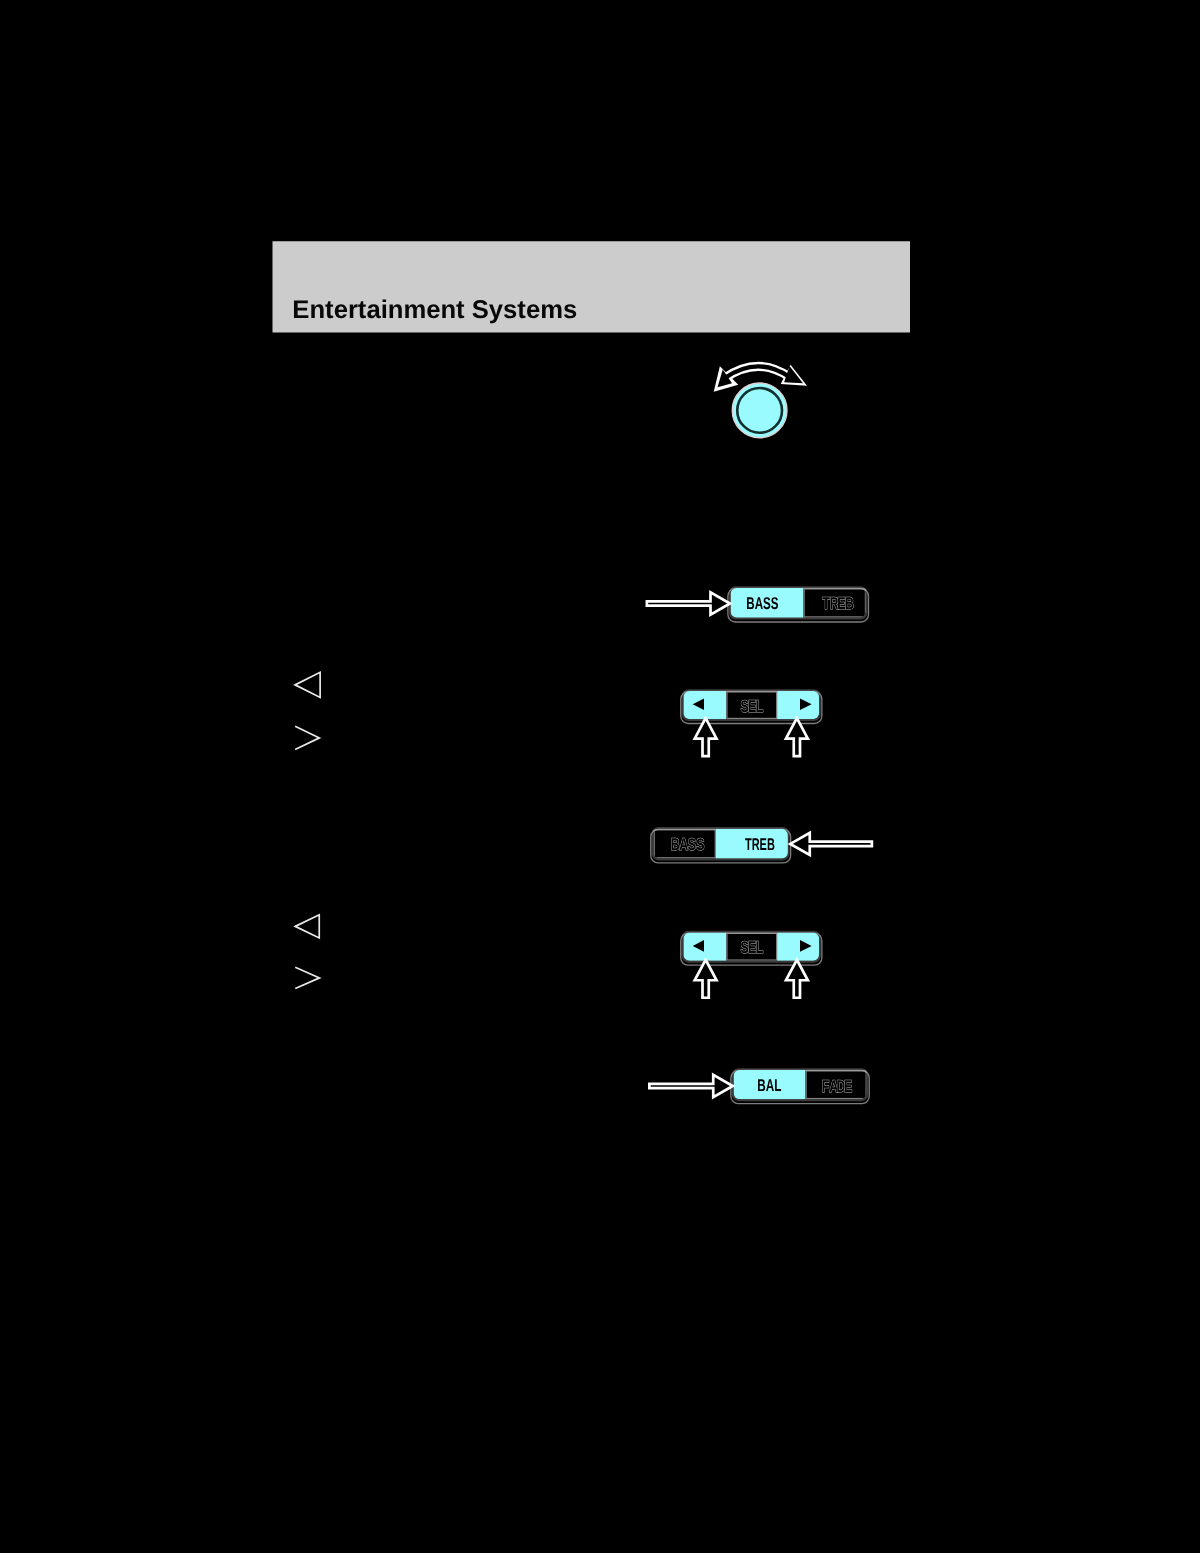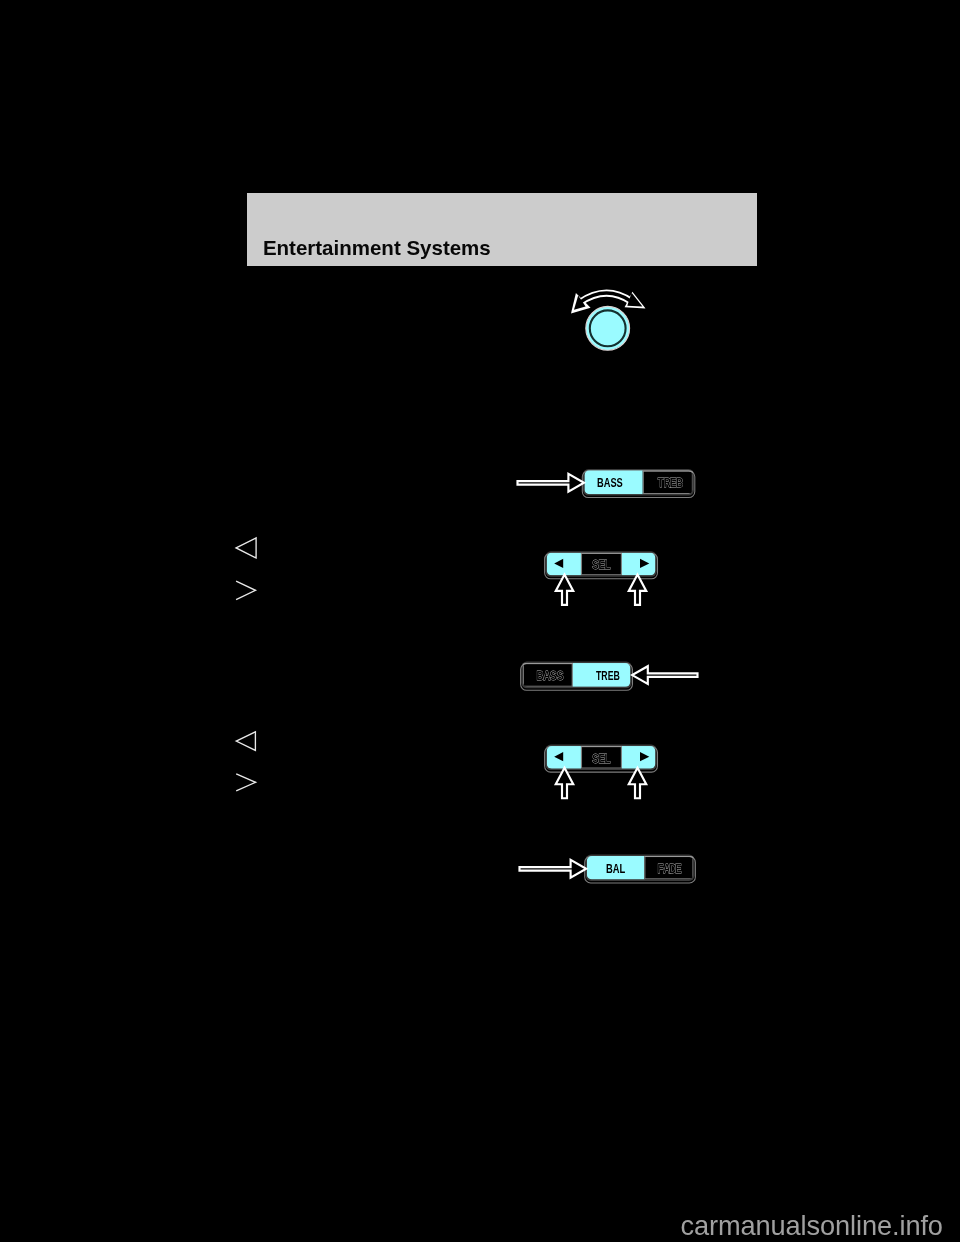--- a/index.html
+++ b/index.html
@@ -3,21 +3,21 @@
 <meta charset="utf-8">
 <title>Entertainment Systems</title>
 <style>
   html,body{margin:0;padding:0;background:#000;}
   body{width:960px;height:1242px;position:relative;overflow:hidden;
        font-family:"Liberation Sans",sans-serif;color:#000;}
   .page{position:absolute;left:0;top:0;width:960px;height:1242px;background:#000;
         overflow:hidden;}
 
   
-  .hdr{position:absolute;left:218px;top:193px;width:509.5px;height:72.5px;background:#cccccc;margin-left:29px;}
+  .hdr{position:absolute;left:218px;top:193px;width:509.5px;height:72.5px;background:#cccccc;}
   .hdr-title{position:absolute;left:15.9px;top:44.5px;font-size:20.5px;font-weight:bold;
              color:#080808;line-height:1;transform:translateZ(0);}
 
   
   .wm{position:absolute;left:680.5px;top:1212px;font-size:27.2px;color:#a0a0a0;
       font-family:"Liberation Sans",sans-serif;letter-spacing:-0.1px;line-height:1;
       transform:translateZ(0);}
 
   #art{position:absolute;left:0;top:0;}
   text{font-family:"Liberation Sans",sans-serif;font-weight:bold;opacity:0.999;}
@@ -183,14 +183,13 @@
         </g>
       </g>
     <g id="bullets">
         <path d="M 236.1 547.9 L 256.10 537.85 L 256.10 557.95 Z" fill="#000" stroke="#e8e8e8" stroke-width="1.35" stroke-linejoin="miter"></path>
         <path d="M 236.1 581.05 L 255.50 590.3 L 236.1 599.55" fill="none" stroke="#e8e8e8" stroke-width="1.35" stroke-linejoin="miter"></path>
         <path d="M 236.2 741.1 L 255.40 731.85 L 255.40 750.35 Z" fill="#000" stroke="#e8e8e8" stroke-width="1.35" stroke-linejoin="miter"></path>
         <path d="M 236.2 773.80 L 255.60 782.3 L 236.2 790.80" fill="none" stroke="#e8e8e8" stroke-width="1.35" stroke-linejoin="miter"></path>
       </g>
   </svg>
 
-  <div class="wm">carmanualsonline.info</div>
 </div>
 
 </body></html>

